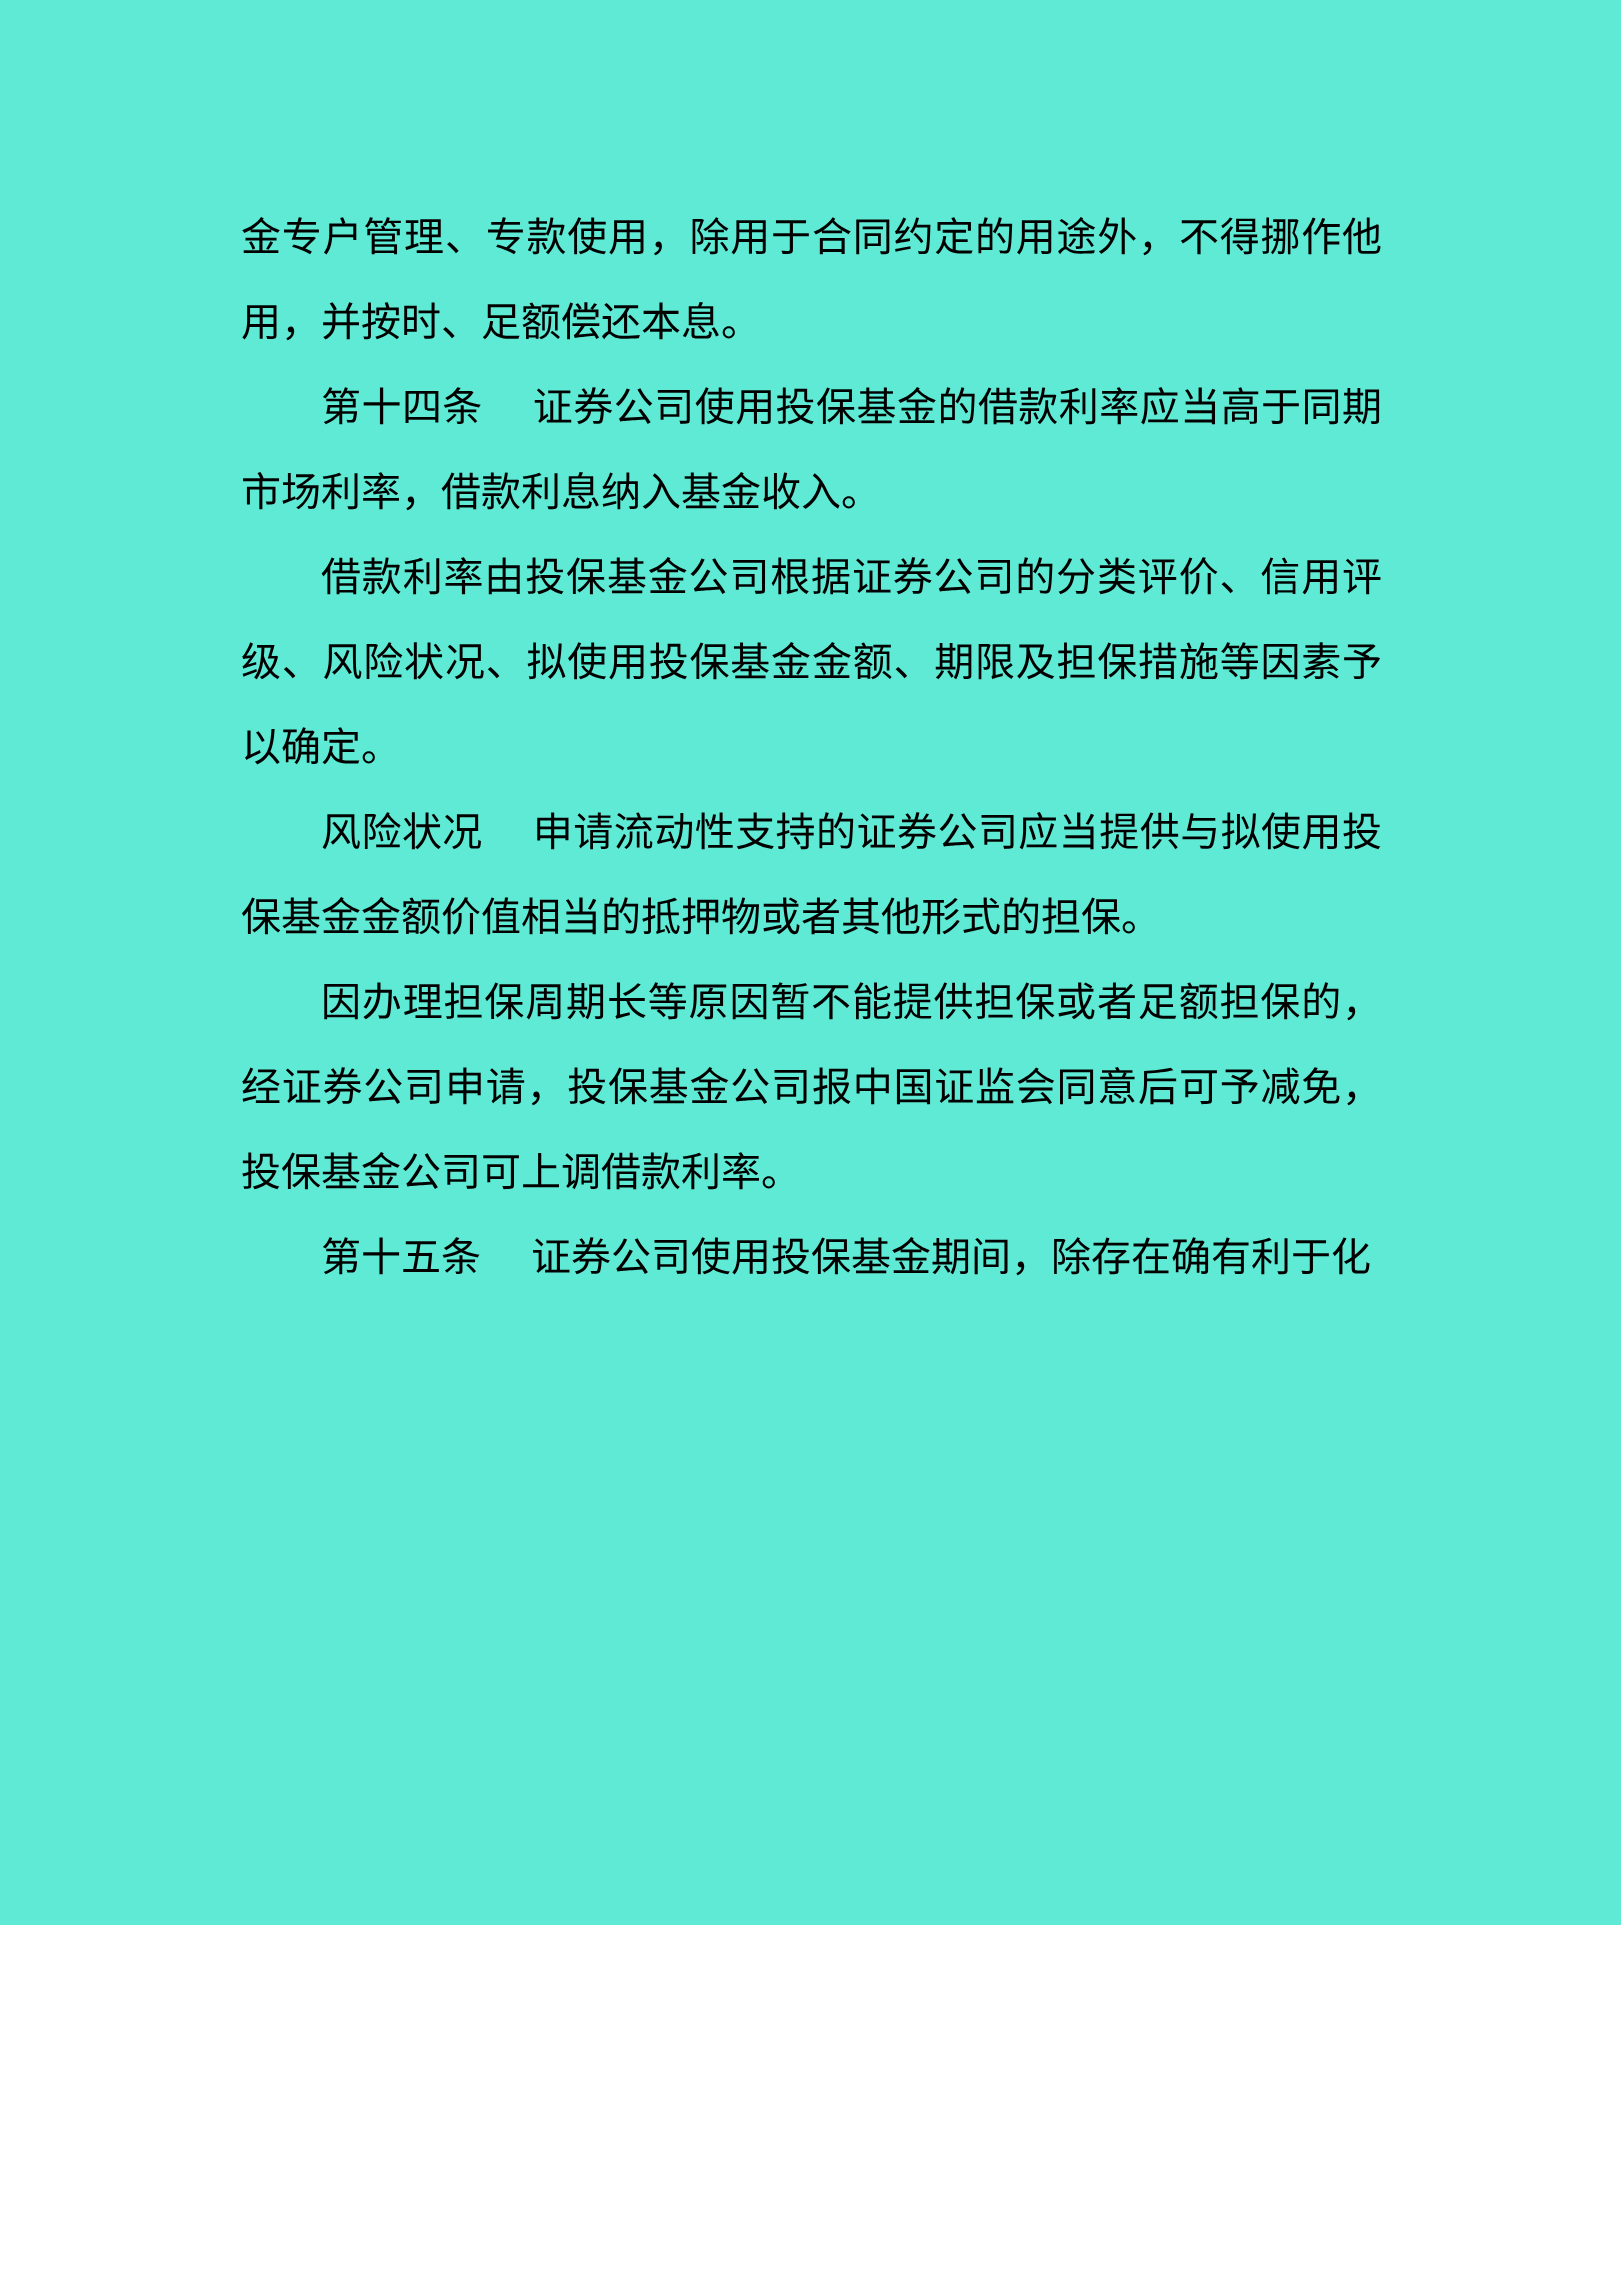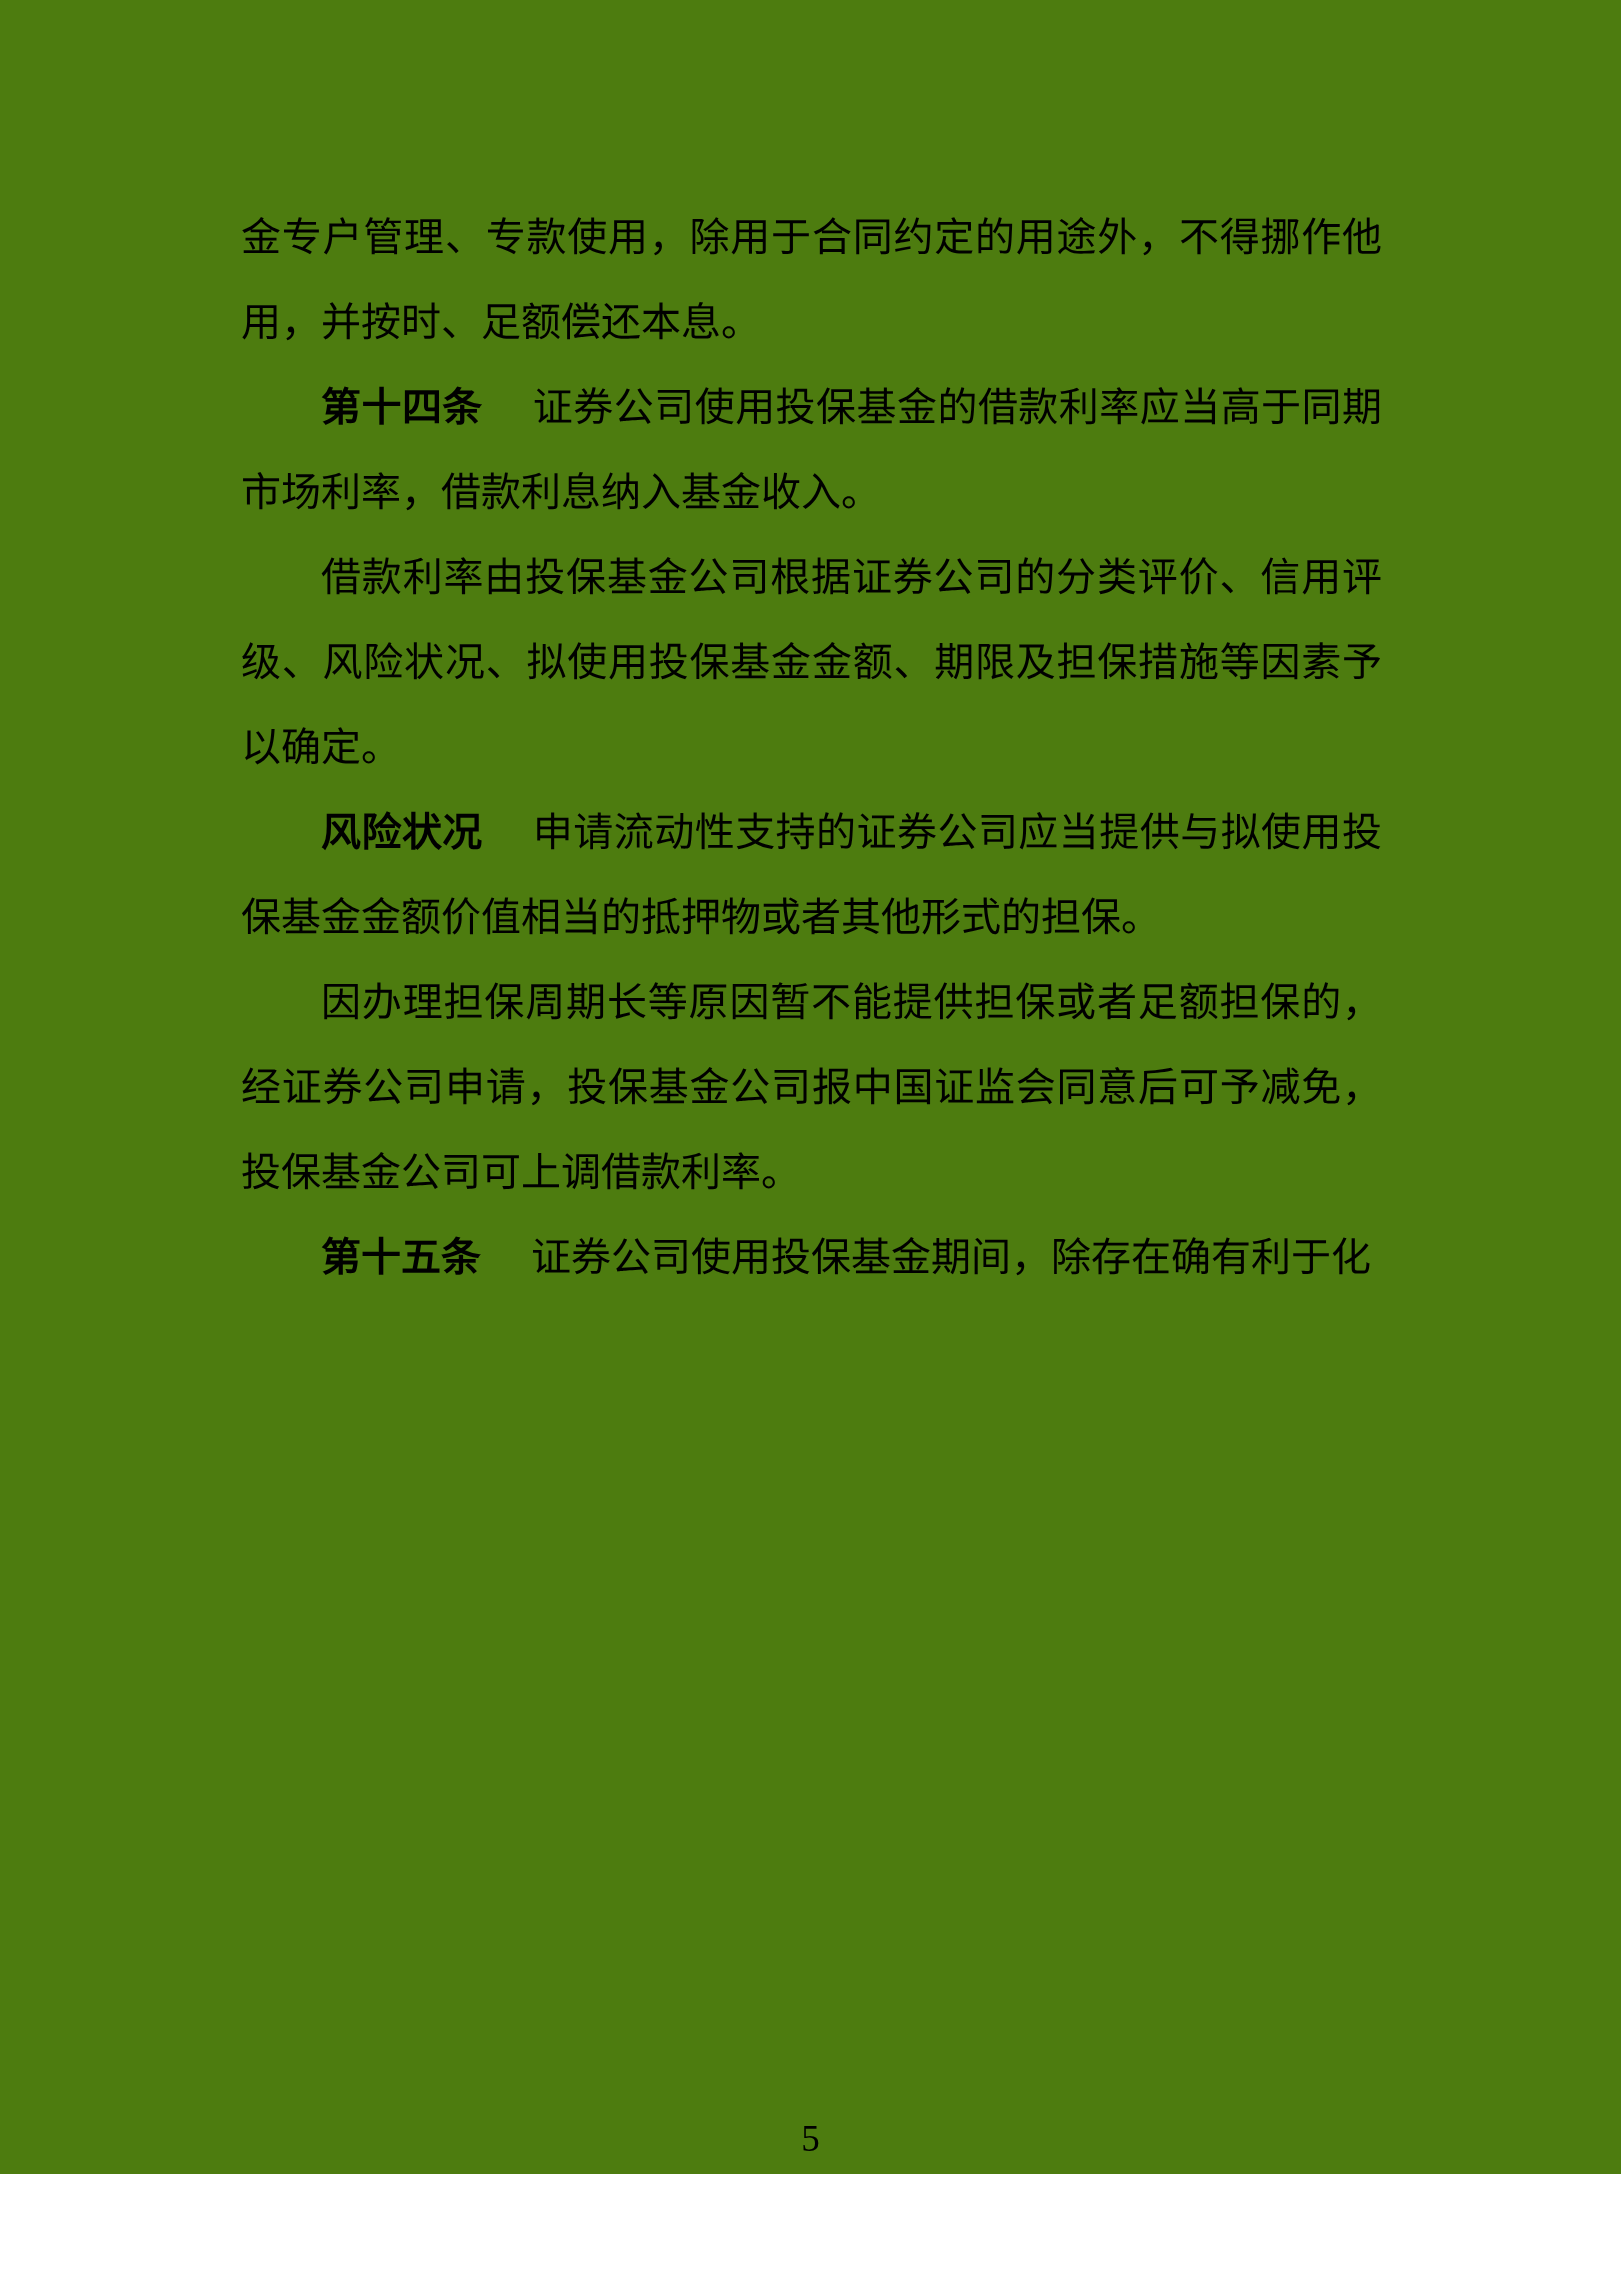--- a/index.html
+++ b/index.html
@@ -3,22 +3,22 @@
 <meta charset="utf-8">
 <style>
   html, body {
     margin: 0;
     padding: 0;
     background: #ffffff;
   }
   .page {
     position: relative;
     width: 1621px;
-    height: 2174px;
-    background: #4d7c0f;
+    height: 1925px;
+    background: #5eead4;
     color: #000000;
     font-family: "Liberation Serif", "DejaVu Serif", serif;
     overflow: hidden;
   }
   .text-block {
     position: absolute;
     left: 241px;
     top: 195px;
     width: 1141px;
     font-size: 40px;
@@ -30,21 +30,21 @@
   .para {
     margin: 0;
     padding: 0;
     text-indent: 2em;
   }
   .para.no-indent {
     text-indent: 0;
   }
   .art-no {
     font-family: "Liberation Sans", "DejaVu Sans", sans-serif;
-    font-weight: 700;
+    font-weight: 400;
     margin-right: 1.25em;
   }
   .page-number {
     position: absolute;
     left: 0;
     right: 0;
     top: 2117px;
     text-align: center;
     font-size: 37px;
     line-height: 1.2;

